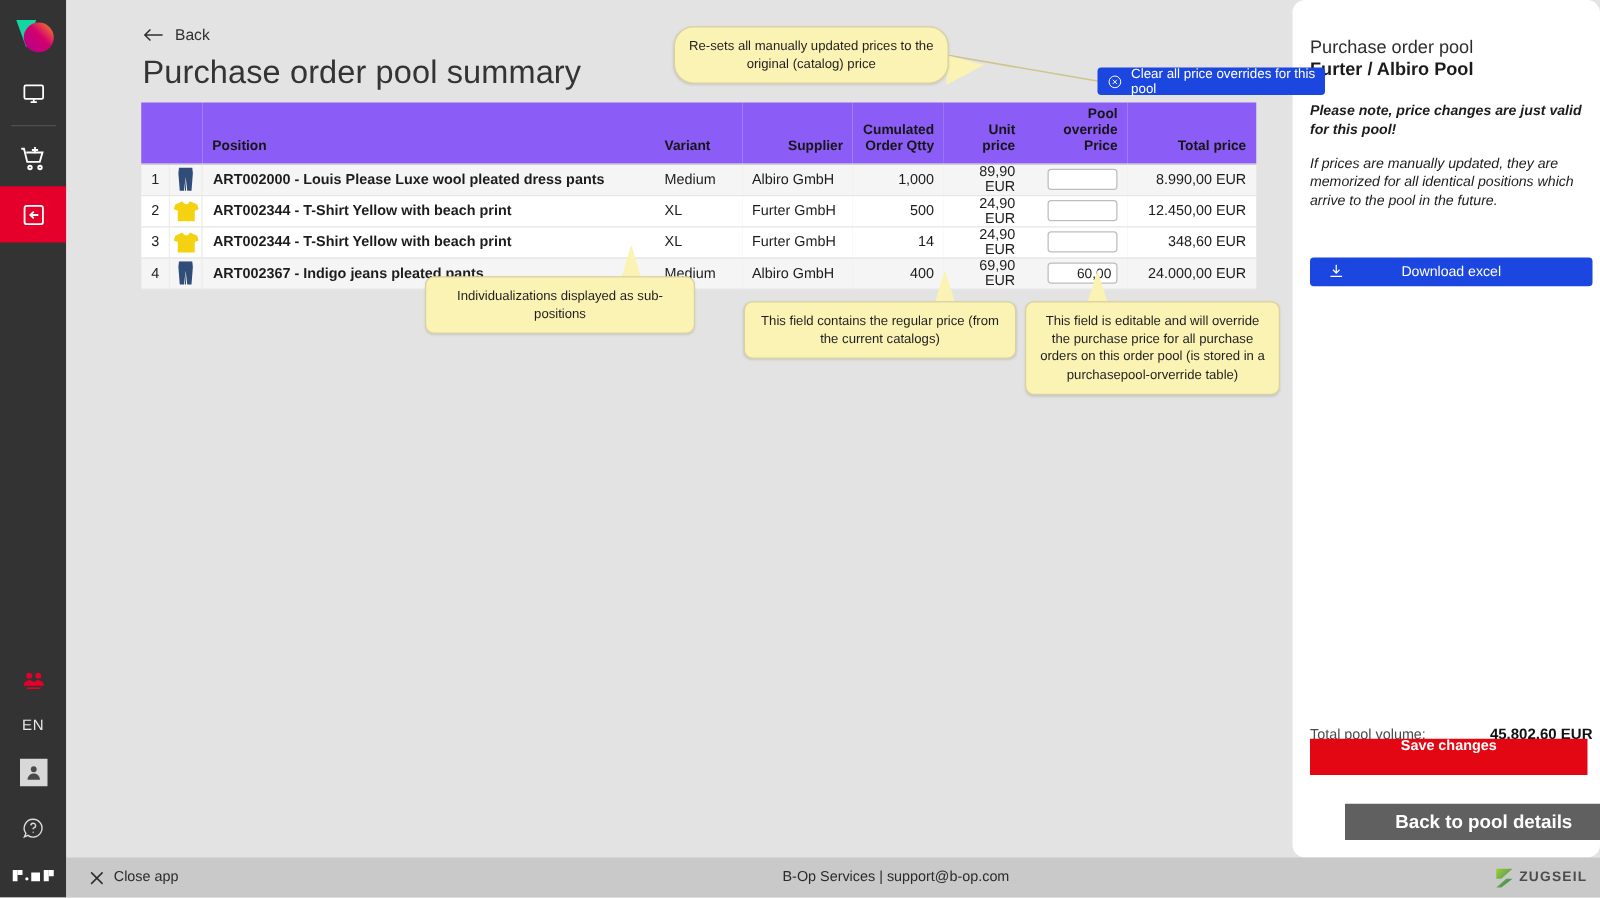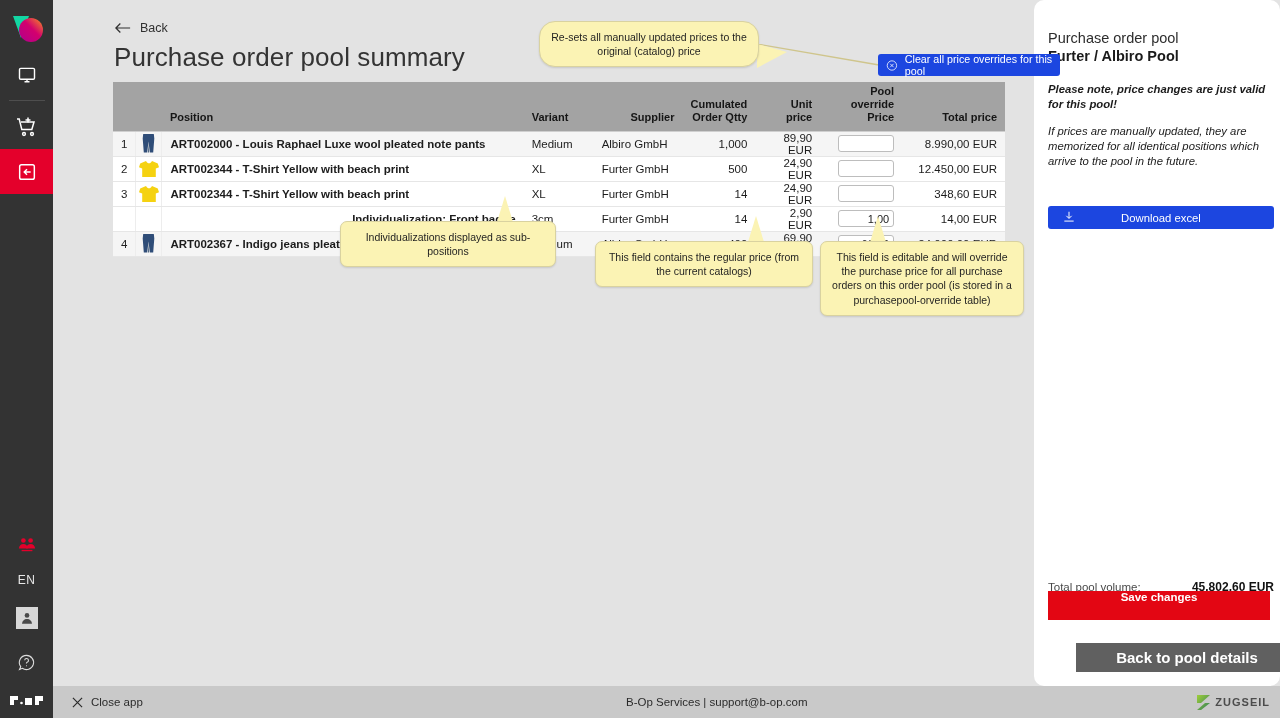--- a/index.html
+++ b/index.html
@@ -42,21 +42,21 @@
   }
   #pagetitle {
     position: absolute; left: 61px; top: 42px;
     font-size: 26px; color: #343434; font-weight: 400; letter-spacing: .1px;
   }
 
   
   #tablewrap { position: absolute; left: 60px; top: 82px; width: 892px; }
   table { border-collapse: collapse; width: 892px; font-size: 11.5px; color: #1c1c1c; }
   thead th {
-    background: #a3a3a3; font-size: 11px; font-weight: bold; color: #161616;
+    background: #8b5cf6; font-size: 11px; font-weight: bold; color: #161616;
     padding: 3px 8px 7px; vertical-align: bottom; line-height: 1.18;
     border-bottom: 1px solid #cfcfcf;
   }
   tbody td {
     padding: 0 8px; height: 23px; vertical-align: middle;
     border-bottom: 1px solid #e6e6e6; background: #ffffff;
   }
   tr.shade td { background: #f5f5f5; }
   td.num, th.num { text-align: right; }
   td.pos { font-weight: bold; font-size: 11.5px; }
@@ -299,21 +299,21 @@
             <th class="num">Total price</th>
           </tr>
         </thead>
         <tbody id="tbody">
             <tr class="shade">
               <td class="idx">1</td>
               <td class="thumb"><svg class="thumb-img" width="13" height="19" viewBox="0 0 13 19">
                   <path d="M1.2 0h10.6l.5 4.5-1.1 14h-3.4L6.5 7.5 5.2 18.5H1.8L.7 4.5z" fill="#2f4d78"></path>
                   <path d="M6.5 7.5 5.9 18.5h.9z" fill="#24405f"></path>
                 </svg></td>
-              <td class="pos">ART002000 - Louis Raphael Luxe wool pleated note pants</td>
+              <td class="pos">ART002000 - Louis Please Luxe wool pleated dress pants</td>
               <td>Medium</td>
               <td>Albiro GmbH</td>
               <td class="num">1,000</td>
               <td class="num">89,90 EUR</td>
               <td class="ovr-cell">
                 <input class="ovr-input" type="text" value="" style="">
               </td>
               <td class="num">8.990,00 EUR</td>
             </tr>
             <tr>
@@ -339,33 +339,20 @@
               <td class="pos">ART002344 - T-Shirt Yellow with beach print</td>
               <td>XL</td>
               <td>Furter GmbH</td>
               <td class="num">14</td>
               <td class="num">24,90 EUR</td>
               <td class="ovr-cell">
                 <input class="ovr-input" type="text" value="" style="">
               </td>
               <td class="num">348,60 EUR</td>
             </tr>
-            <tr>
-              <td class="idx"></td>
-              <td class="thumb"></td>
-              <td class="pos sub">Individualization: Front badge</td>
-              <td>3cm</td>
-              <td>Furter GmbH</td>
-              <td class="num">14</td>
-              <td class="num">2,90 EUR</td>
-              <td class="ovr-cell">
-                <input class="ovr-input" type="text" value="1,00" style="">
-              </td>
-              <td class="num">14,00 EUR</td>
-            </tr>
             <tr class="shade">
               <td class="idx">4</td>
               <td class="thumb"><svg class="thumb-img" width="13" height="19" viewBox="0 0 13 19">
                   <path d="M1.2 0h10.6l.5 4.5-1.1 14h-3.4L6.5 7.5 5.2 18.5H1.8L.7 4.5z" fill="#2f4d78"></path>
                   <path d="M6.5 7.5 5.9 18.5h.9z" fill="#24405f"></path>
                 </svg></td>
               <td class="pos">ART002367 - Indigo jeans pleated pants</td>
               <td>Medium</td>
               <td>Albiro GmbH</td>
               <td class="num">400</td>

